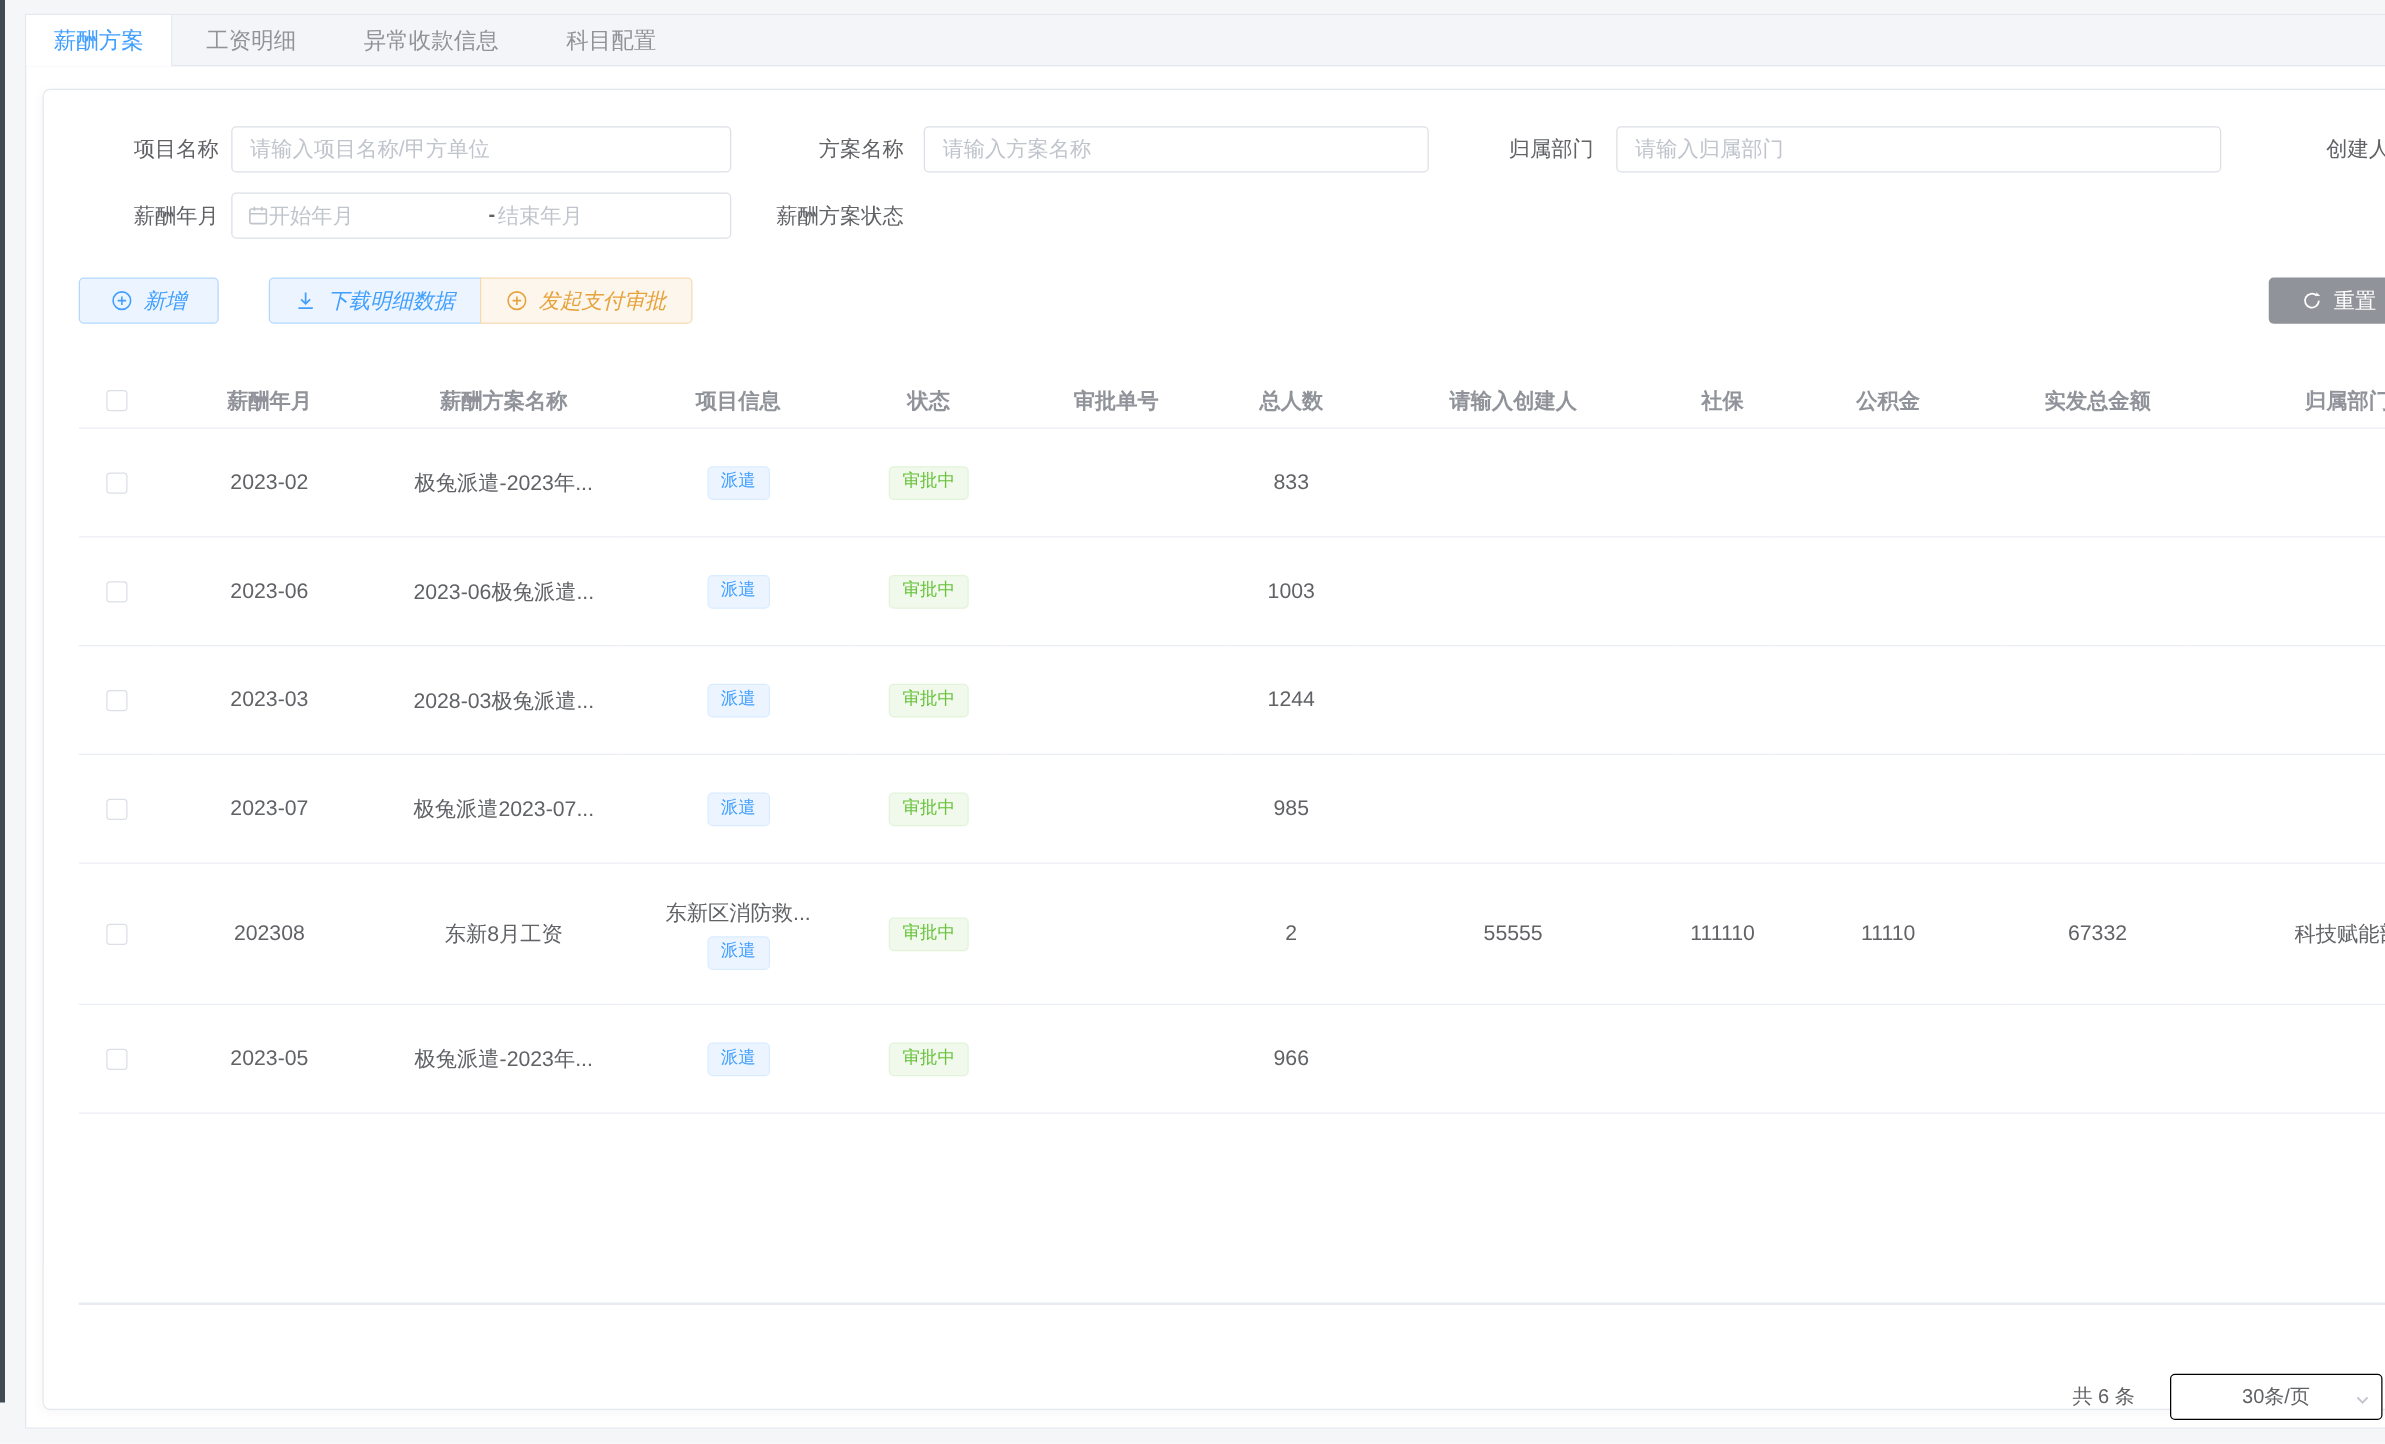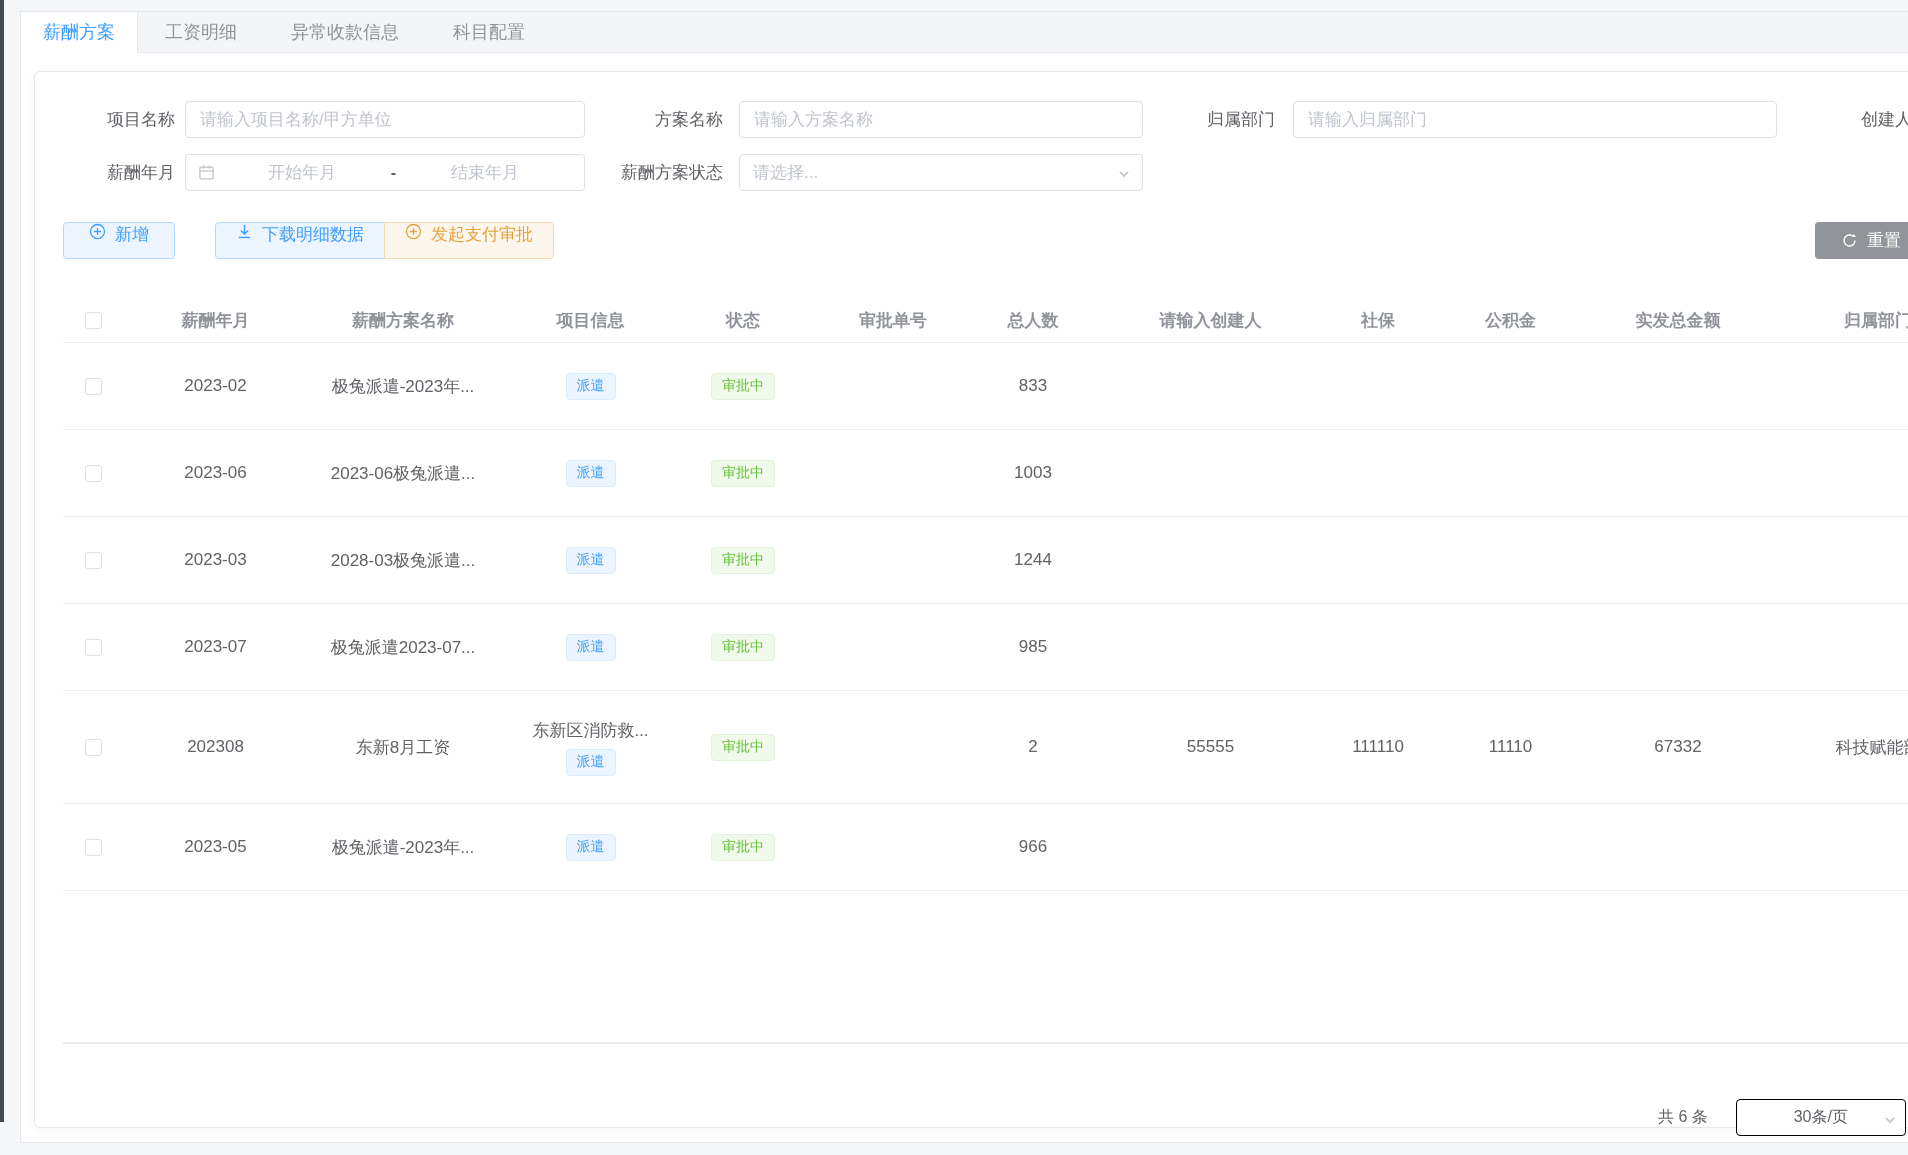--- a/index.html
+++ b/index.html
@@ -42,35 +42,35 @@
     height:37px;box-sizing:border-box;border:1px solid #dcdfe6;border-radius:4px;
     font-size:17px;color:#606266;padding:0 14px;background:#fff;outline:none;
     font-family:inherit;
   }
   .tinput::placeholder{color:#c0c4cc;}
   .w400{width:400px}.w404{width:404px}.w406{width:484px}.w420{width:420px}
   .range{
     display:flex;align-items:center;width:400px;height:37px;border:1px solid #dcdfe6;
     border-radius:4px;box-sizing:border-box;background:#fff;padding:0 12px;cursor:text;
   }
-  .range .ph{flex:1;text-align:center;color:#c0c4cc;font-size:17px;}
+  .range .ph{flex:1;color:#c0c4cc;font-size:17px;}
   .range .sep{color:#606266;font-size:16px;font-weight:bold;padding:0 2px;}
   .selectbox{
     position:relative;display:flex;align-items:center;width:404px;height:37px;
     border:1px solid #dcdfe6;border-radius:4px;box-sizing:border-box;background:#fff;
     padding:0 34px 0 13px;cursor:pointer;
   }
   .selectbox .ph{color:#c0c4cc;font-size:17px;}
   .sel-arrow{position:absolute;right:11px;top:12px;}
   
   .toolbar{position:absolute;top:150px;left:28px;display:flex;align-items:center;}
   .btn{
-    height:37px;display:inline-flex;gap:9px;font-size:17px;
+    height:37px;display:inline-flex;align-items:center;gap:9px;font-size:17px;
     border-radius:4px;padding:0 20px;box-sizing:border-box;cursor:pointer;
-    border:1px solid transparent;white-space:nowrap;background:none;font-family:inherit;
+    border:1px solid transparent;white-space:nowrap;background:none;font-family:inherit;font-style:italic;
   }
   .btn-add{background:#ecf5ff;border-color:#b3d8ff;color:#409eff;padding:0 25px;margin-right:40px;}
   .btn-download{background:#ecf5ff;border-color:#b3d8ff;color:#409eff;border-radius:4px 0 0 4px;}
   .btn-pay{background:#fdf6ec;border-color:#f5dab1;color:#e6a23c;border-radius:0 4px 4px 0;margin-left:-1px;}
   .btn-reset{
     position:absolute;top:150px;left:1780px;height:37px;display:inline-flex;align-items:center;gap:9px;
     background:#909399;border:none;border-radius:4px;color:#fff;font-size:17px;padding:0 26px;
     cursor:pointer;box-sizing:border-box;width:130px;font-family:inherit;
   }
   
@@ -146,28 +146,20 @@
               <line x1="1.8" y1="6.6" x2="14.2" y2="6.6" stroke="#c0c4cc" stroke-width="1.2"></line>
               <line x1="5.2" y1="1.4" x2="5.2" y2="4.4" stroke="#c0c4cc" stroke-width="1.2"></line>
               <line x1="10.8" y1="1.4" x2="10.8" y2="4.4" stroke="#c0c4cc" stroke-width="1.2"></line>
             </svg>
         </span>
         <span class="ph">开始年月</span>
         <span class="sep">-</span>
         <span class="ph">结束年月</span>
       </div>
       <span class="flabel f2l">薪酬方案状态</span>
-      <div class="selectbox">
-        <span class="ph">请选择...</span>
-        <span class="icon sel-arrow">
-          <svg width="14" height="14" viewBox="0 0 12 12">
-              <path d="M2.5 4.2 6 7.8 9.5 4.2" fill="none" stroke="#c0c4cc" stroke-width="1.3"></path>
-            </svg>
-        </span>
-      </div>
     </div>
 
     <div class="toolbar">
       <button class="btn btn-add">
         <span class="icon">
           <svg width="17" height="17" viewBox="0 0 16 16">
               <circle cx="8" cy="8" r="6.6" fill="none" stroke="currentColor" stroke-width="1.2"></circle>
               <path d="M8 4.8v6.4M4.8 8h6.4" stroke="currentColor" stroke-width="1.2"></path>
             </svg>
         </span>

